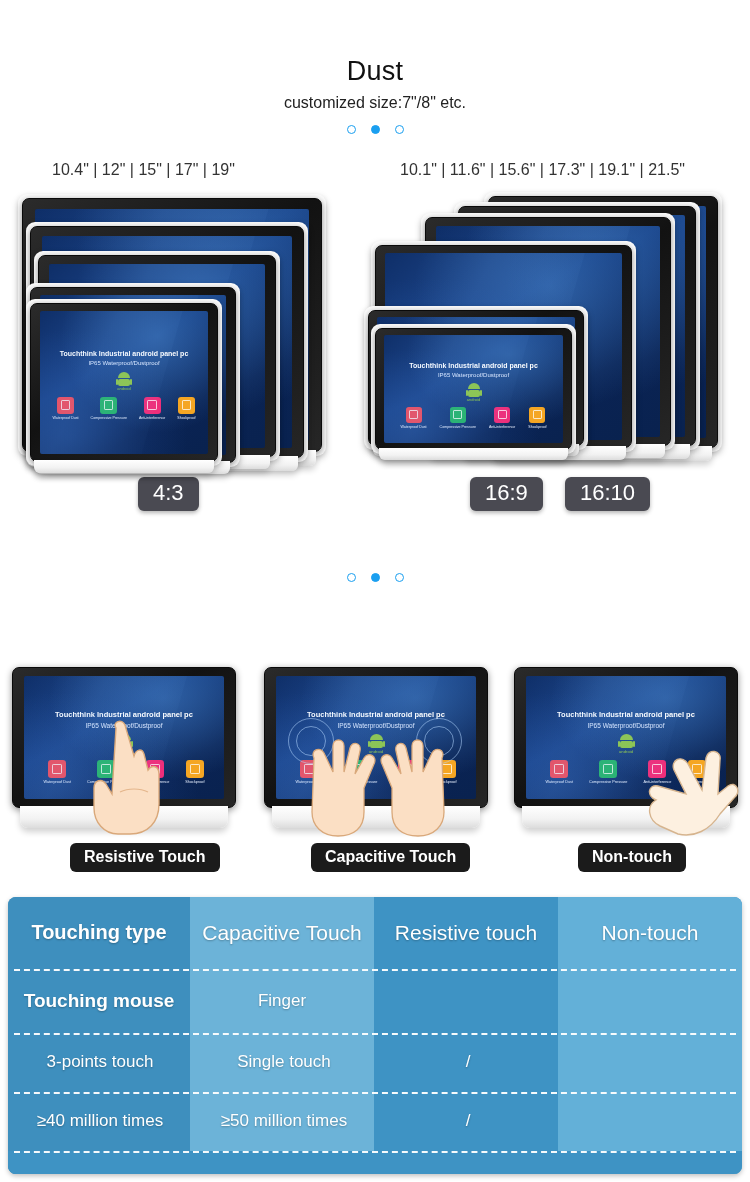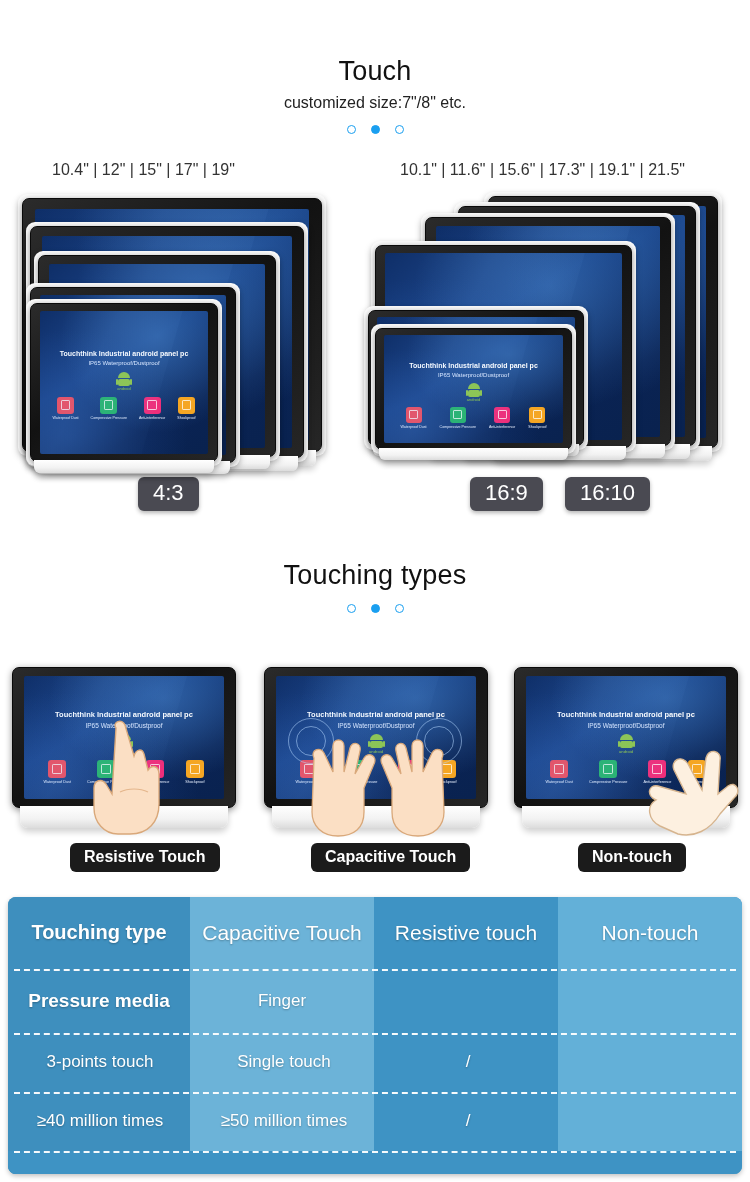--- a/index.html
+++ b/index.html
@@ -156,21 +156,21 @@
   .cmp-cell.head-val { font-size: 21px; font-weight: 400; }
   .cmp-cell.lbl { font-size: 19px; font-weight: 700; }
   .cmp-cell.val { font-size: 17px; font-weight: 400; }
 </style>
 </head>
 <body>
 
 <div class="page">
 
   <div style="position:absolute;left:0;top:56px;width:750px;">
-    <div class="section-title">Touch</div>
+    <div class="section-title">Dust</div>
     <div class="section-sub">customized size:7"/8" etc.</div>
     <div class="dots">
       <span class="dot"></span>
       <span class="dot active"></span>
       <span class="dot"></span>
     </div>
   </div>
 
   <div class="size-labels" style="left:52px;top:161px;">10.4" | 12" | 15" | 17" | 19"</div>
   <div class="size-labels" style="left:400px;top:161px;">10.1" | 11.6" | 15.6" | 17.3" | 19.1" | 21.5"</div>
@@ -317,21 +317,20 @@
         </div>
       </div>
       <div class="base" style="left:4px;right:4px;top:120px;height:12px;"></div>
     </div>
   </div>
 
   <div class="ratio-badge" style="left:470px;top:477px;">16:9</div>
   <div class="ratio-badge" style="left:565px;top:477px;">16:10</div>
 
   <div style="position:absolute;left:0;top:560px;width:750px;">
-    <div class="section-title">Touching types</div>
     <div class="dots">
       <span class="dot"></span>
       <span class="dot active"></span>
       <span class="dot"></span>
     </div>
   </div>
 
   <div>
     <div class="device" style="left:12px;top:667px;width:224px;height:141px;">
       <div class="bezel"></div>
@@ -478,21 +477,21 @@
     <div class="cmp-rows">
 
       <div class="cmp-row" style="height:72px;">
         <div class="cmp-cell head-lbl" style="width:182px;">Touching type</div>
         <div class="cmp-cell head-val" style="width:184px;">Capacitive Touch</div>
         <div class="cmp-cell head-val" style="width:184px;">Resistive touch</div>
         <div class="cmp-cell head-val" style="width:184px;">Non-touch</div>
       </div>
 
       <div class="cmp-row" style="height:64px;">
-        <div class="cmp-cell lbl" style="width:182px;">Pressure media</div>
+        <div class="cmp-cell lbl" style="width:182px;">Touching mouse</div>
         <div class="cmp-cell val" style="width:184px;">Finger</div>
       </div>
 
       <div class="cmp-row" style="height:59px;">
         <div class="cmp-cell val" style="width:184px;">3-points touch</div>
         <div class="cmp-cell val" style="width:184px;">Single touch</div>
         <div class="cmp-cell val" style="width:184px;">/</div>
       </div>
 
       <div class="cmp-row" style="height:59px;">

